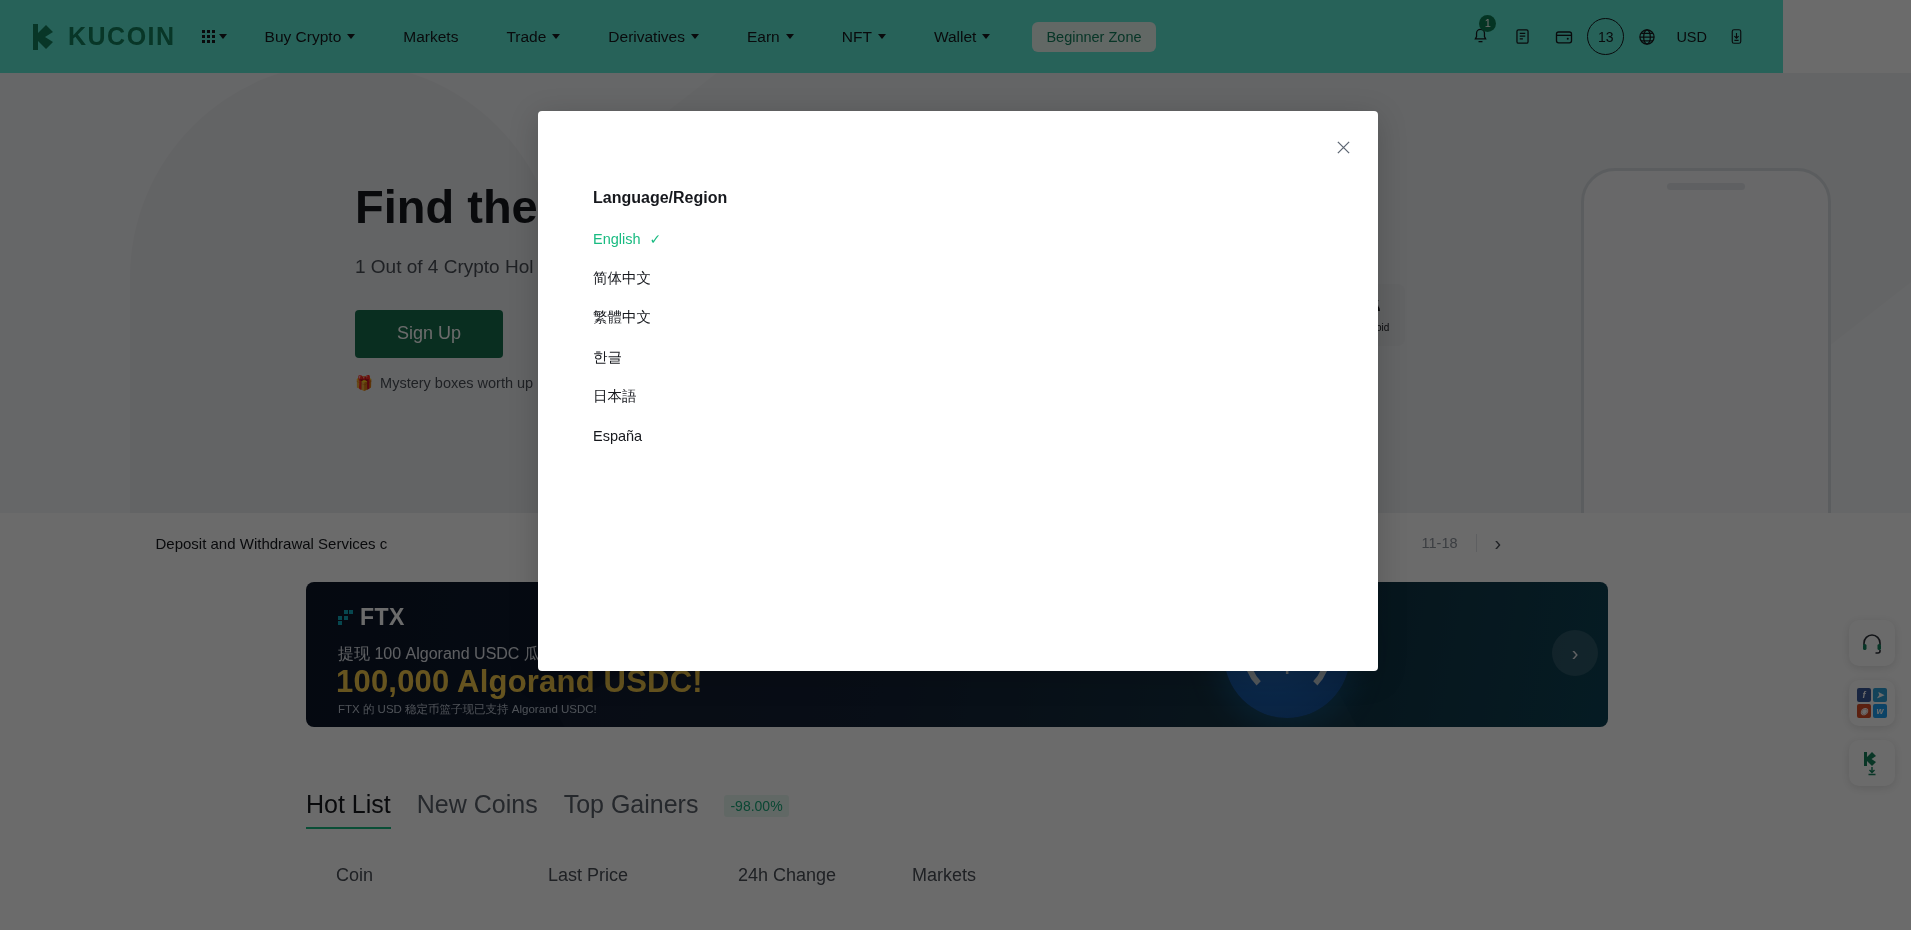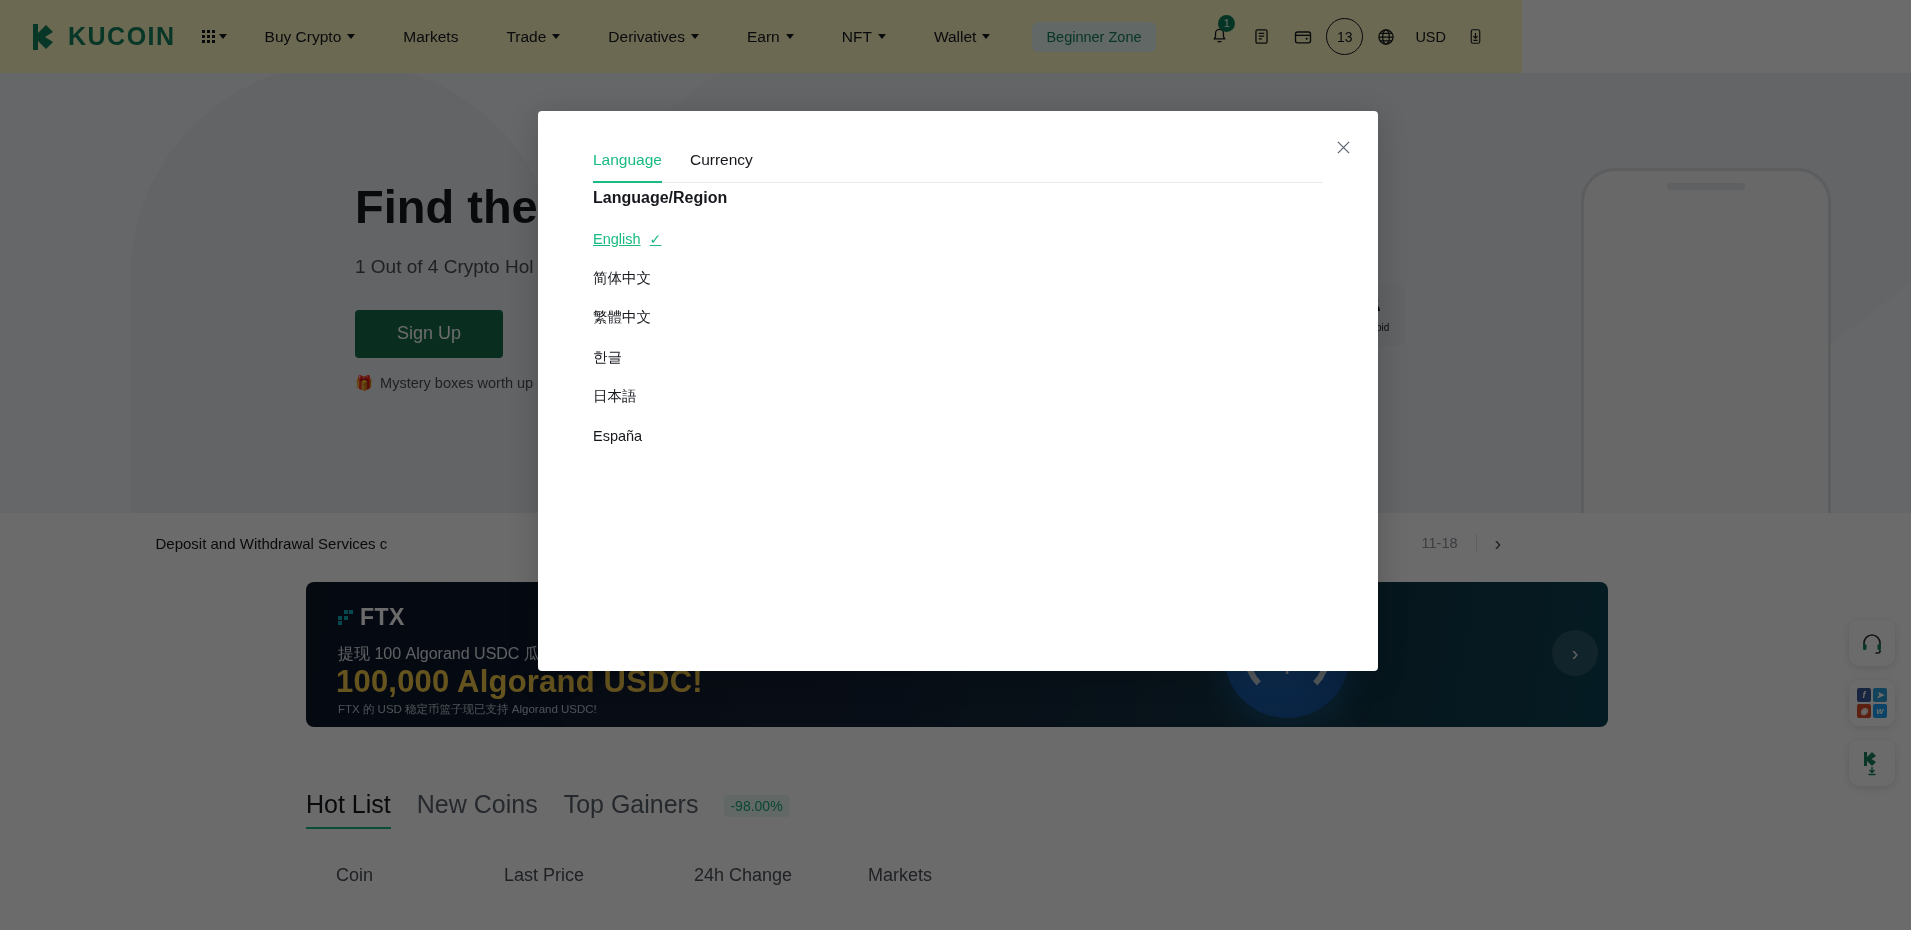--- a/index.html
+++ b/index.html
@@ -9,22 +9,22 @@
     font-family: "Liberation Sans", sans-serif;
     background: #ffffff;
   }
   #root { position: relative; width: 1911px; height: 930px; overflow: hidden; }
 
   
   #page { position: absolute; inset: 0; background: #ffffff; }
 
   
   .header {
-    position: absolute; top: 0; left: 0; width: 1522px; height: 73px;
-    background: #fef9c3; display: flex; align-items: center;
+    position: absolute; top: 0; left: 0; width: 1783px; height: 73px;
+    background: #5eead4; display: flex; align-items: center;
     padding: 0 20px; z-index: 2;
   }
   .logo { display: flex; align-items: center; gap: 9px; margin-left: 5px; }
   .logo-mark { width: 34px; height: 34px; position: relative; }
   .logo-text { font-size: 25px; font-weight: 700; color: #14805e; letter-spacing: 1.5px; }
   .grid-btn { display: flex; align-items: center; gap: 4px; margin-left: 26px; cursor: pointer; }
   .grid-dots { display: grid; grid-template-columns: repeat(3, 3px); grid-template-rows: repeat(3, 3px); gap: 2px; }
   .grid-dots i { width: 3px; height: 3px; background: #16181d; display: block; }
   .caret { width: 0; height: 0; border-left: 4px solid transparent; border-right: 4px solid transparent; border-top: 5px solid #16181d; display: inline-block; }
   .nav { display: flex; align-items: center; gap: 16px; margin-left: 22px; }
@@ -146,21 +146,21 @@
   .mkt-tab.active { color: #16181d; }
   .mkt-tab.active:after {
     content: ""; position: absolute; left: 0; right: 0; bottom: 0; height: 2px; background: #19bb81;
   }
   .pct-badge {
     font-size: 14px; color: #19a97a; background: #e8f7f0; padding: 3px 6px; border-radius: 3px;
     align-self: center; margin-bottom: 8px;
   }
   .mkt-head { display: flex; margin-top: 36px; font-size: 18px; color: #4a4f57; }
   .mkt-head div:nth-child(1) { width: 198px; padding-left: 30px; }
-  .mkt-head div:nth-child(2) { width: 190px; }
+  .mkt-head div:nth-child(2) { width: 190px; margin-left: 44px; }
   .mkt-head div:nth-child(3) { width: 174px; }
   .mkt-head div:nth-child(4) { width: 180px; }
 
   
   .dock { position: absolute; right: 16px; top: 620px; display: flex; flex-direction: column; gap: 14px; z-index: 3; }
   .dock-btn {
     width: 46px; height: 46px; border-radius: 10px; background: #ffffff;
     box-shadow: 0 2px 10px rgba(0,0,0,0.12); display: flex; align-items: center;
     justify-content: center; cursor: pointer;
   }
@@ -190,21 +190,21 @@
     content: ""; position: absolute; left: 0; right: 0; bottom: -1px; height: 2px; background: #19bb81;
   }
   .modal-section-title {
     position: absolute; left: 55px; top: 78px; font-size: 16px; font-weight: 700; color: #16181d;
   }
   .lang-list { position: absolute; left: 55px; top: 108px; right: 55px; }
   .lang-item {
     height: 39.5px; display: flex; align-items: center; gap: 9px;
     font-size: 14.5px; color: #16181d; cursor: pointer;
   }
-  .lang-item.selected { color: #19bb81; text-decoration: underline; }
+  .lang-item.selected { color: #19bb81; }
   .check { color: #19bb81; font-size: 14px; }
 
   .kc-logo-svg { display: block; }
 </style>
 </head>
 <body>
 
 <div id="root">
 
   <div id="page">
@@ -424,24 +424,20 @@
 
   <div class="overlay"></div>
 
   <div class="modal">
     <div class="modal-close">
       <svg width="15" height="15" viewBox="0 0 16 16" stroke="#5d6673" stroke-width="1.4">
         <path d="M2 2 L14 14 M14 2 L2 14"></path>
       </svg>
     </div>
 
-    <div class="modal-tabs">
-      <div class="modal-tab active">Language</div>
-      <div class="modal-tab">Currency</div>
-    </div>
 
     <div class="modal-section-title">Language/Region</div>
 
     <div class="lang-list">
       <div class="lang-item selected">
         <span>English</span>
         <span class="check">✓</span>
       </div>
       <div class="lang-item">
         <span>简体中文</span>

